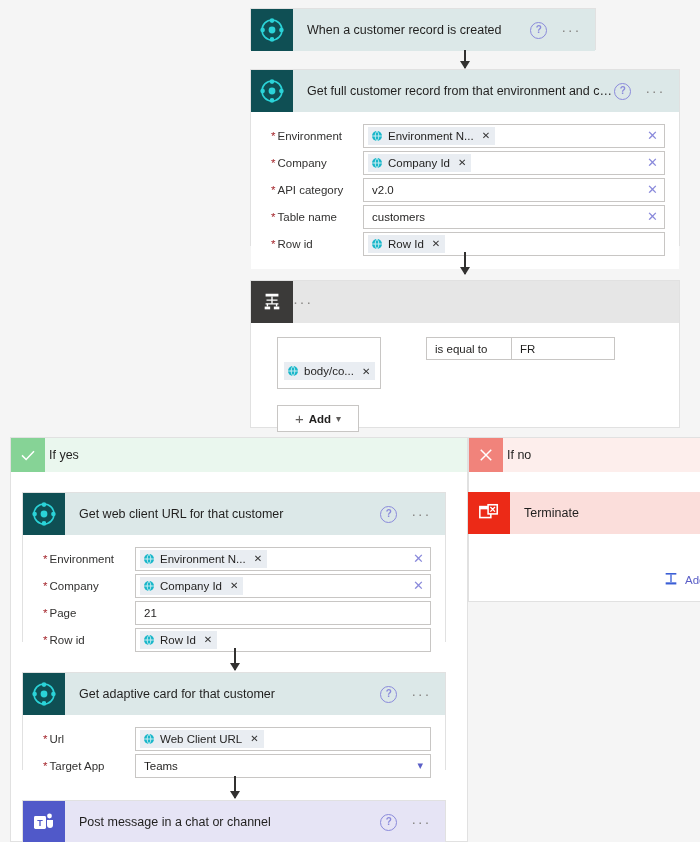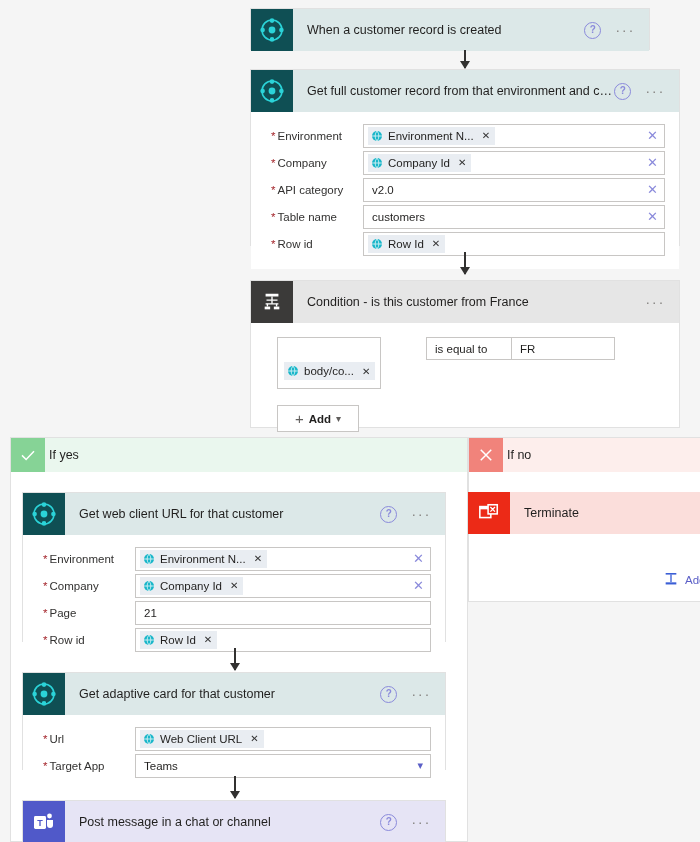--- a/index.html
+++ b/index.html
@@ -79,21 +79,21 @@
     border:1px solid #c8c6c4;background:#fff;display:flex;align-items:center;
     justify-content:center;gap:5px;font-size:11.5px;color:#201f1e;font-weight:600;}
   .plus{font-size:15px;font-weight:400;color:#605e5c;}
   .cdown{font-size:10px;color:#605e5c;}
 </style>
 </head>
 <body>
 
 <div class="canvas">
 
-  <div class="card" style="left:250px;top:8px;width:400px;height:42px;">
+  <div class="card" style="left:250px;top:8px;width:346px;height:42px;">
     <div class="card-head">
       <div class="ic bc">
         <svg width="24" height="24" viewBox="0 0 24 24">
           <circle cx="12" cy="12" r="10" fill="none" stroke="#2bd3d8" stroke-width="1.6"></circle>
           <circle cx="12" cy="12" r="3.4" fill="#2bd3d8"></circle>
           <circle cx="12" cy="2.6" r="2.3" fill="#2bd3d8"></circle>
           <circle cx="12" cy="21.4" r="2.3" fill="#2bd3d8"></circle>
           <circle cx="2.6" cy="12" r="2.3" fill="#2bd3d8"></circle>
           <circle cx="21.4" cy="12" r="2.3" fill="#2bd3d8"></circle>
         </svg>
@@ -197,21 +197,20 @@
     <div class="card-head" style="background:#e6e6e6;">
       <div class="ic cond">
         <svg width="22" height="22" viewBox="0 0 24 24">
           <rect x="5" y="3" width="14" height="3" fill="#fff"></rect>
           <path d="M12 6v4M5 14h14M6 10h12" stroke="#fff" stroke-width="1.5" fill="none"></path>
           <path d="M12 10v4M7 14v3M17 14v3" stroke="#fff" stroke-width="1.5"></path>
           <rect x="4" y="17" width="6" height="3" fill="#fff"></rect>
           <rect x="14" y="17" width="6" height="3" fill="#fff"></rect>
         </svg>
       </div>
-      <div class="card-title">Condition - is this customer from France</div>
       <div class="head-actions">
         <div class="dots">···</div>
       </div>
     </div>
     <div class="cond-area">
       <div class="operand">
         <span class="chip">
           <span class="gl"><svg width="12" height="12" viewBox="0 0 24 24">
                 <circle cx="12" cy="12" r="10" fill="#19b6c9"></circle>
                 <path d="M2 12h20M12 2a15 15 0 010 20M12 2a15 15 0 000 20" stroke="#fff" stroke-width="1.4" fill="none"></path>

